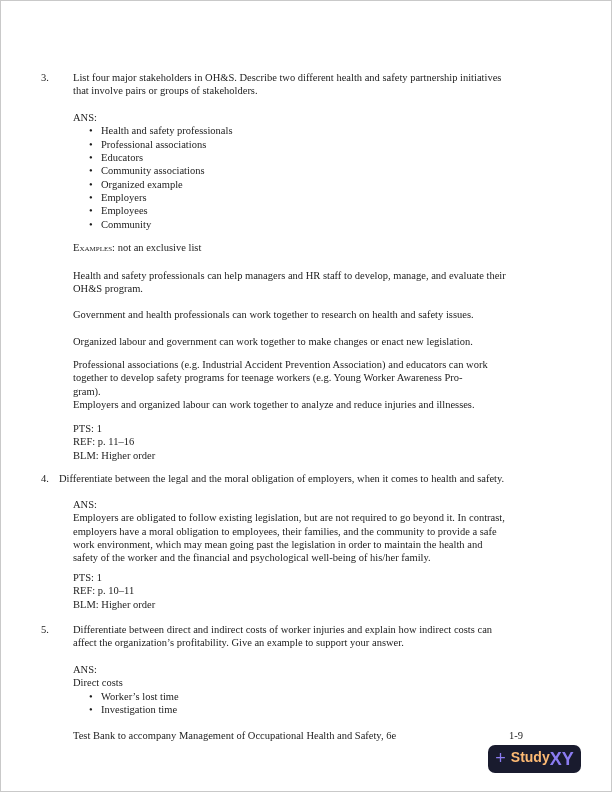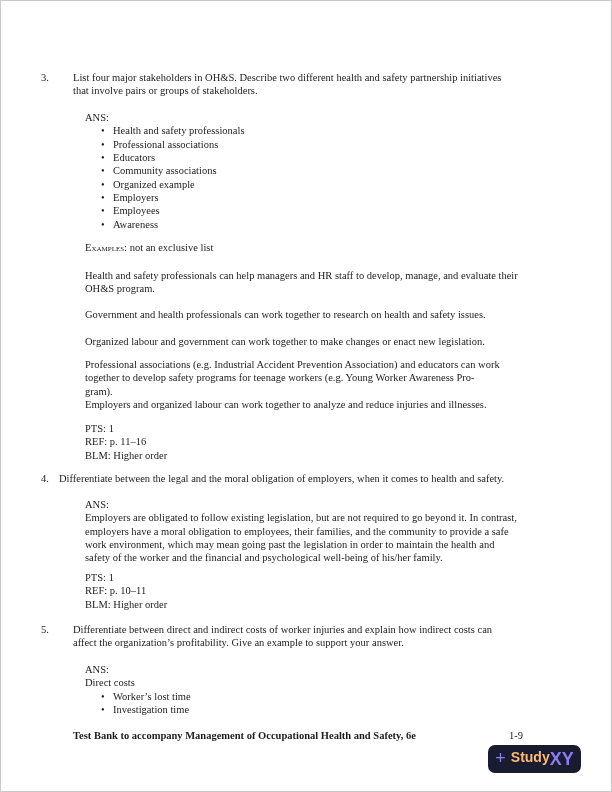--- a/index.html
+++ b/index.html
@@ -7,34 +7,34 @@
     position:relative;
     width:612px; height:792px;
     background:#ffffff;
     border:1px solid #c9c9c9;
     box-sizing:border-box;
     font-family:"Liberation Serif", serif;
     font-size:10.5px;
     color:#1c1c1c;
     overflow:hidden;
   }
-  .blk { position:absolute; left:84px; }
+  .blk { position:absolute; left:72px; }
   .qrow { position:absolute; left:40px; display:flex; align-items:flex-start; }
   .qnum { display:inline-block; width:32px; line-height:13.35px; }
   .qnum-sm { display:inline-block; width:18px; line-height:13.35px; }
   .ln { line-height:13.35px; height:13.35px; white-space:nowrap; }
   .cont { }
   ul.blist { list-style:none; margin:0; padding:0; }
   ul.blist li {
     position:relative; padding-left:28px;
     line-height:13.35px; height:13.35px; white-space:nowrap;
   }
   ul.blist li::before { content:"\2022"; position:absolute; left:16px; }
   .sc { font-weight:normal; font-variant:small-caps; }
-  .footer-left { position:absolute; top:728px; left:72px; line-height:13.35px; white-space:nowrap;font-weight:bold; }
+  .footer-left { position:absolute; top:728px; left:72px; line-height:13.35px; white-space:nowrap; }
   .pagenum { position:absolute; top:728px; left:508px; line-height:13.35px; }
   .logo {
     position:absolute; left:487px; top:744px;
     width:93px; height:28px;
     background:#191b2e;
     border-radius:7px;
     display:flex; align-items:center; justify-content:center;
     gap:5px;
     font-family:"Liberation Sans", sans-serif;
   }
@@ -59,21 +59,21 @@
   <div class="blk" style="top:110px">
     <div class="ln">ANS:</div>
     <ul class="blist">
       <li>Health and safety professionals</li>
       <li>Professional associations</li>
       <li>Educators</li>
       <li>Community associations</li>
       <li>Organized example</li>
       <li>Employers</li>
       <li>Employees</li>
-      <li>Awareness</li>
+      <li>Community</li>
     </ul>
   </div>
 
   <div class="blk ln" style="top:240px">
     <span class="sc">Examples</span><span>: not an exclusive list</span>
   </div>
 
   <div class="blk" style="top:268px">
     <div class="ln">Health and safety professionals can help managers and HR staff to develop, manage, and evaluate their</div>
     <div class="ln cont">OH&amp;S program.</div>

